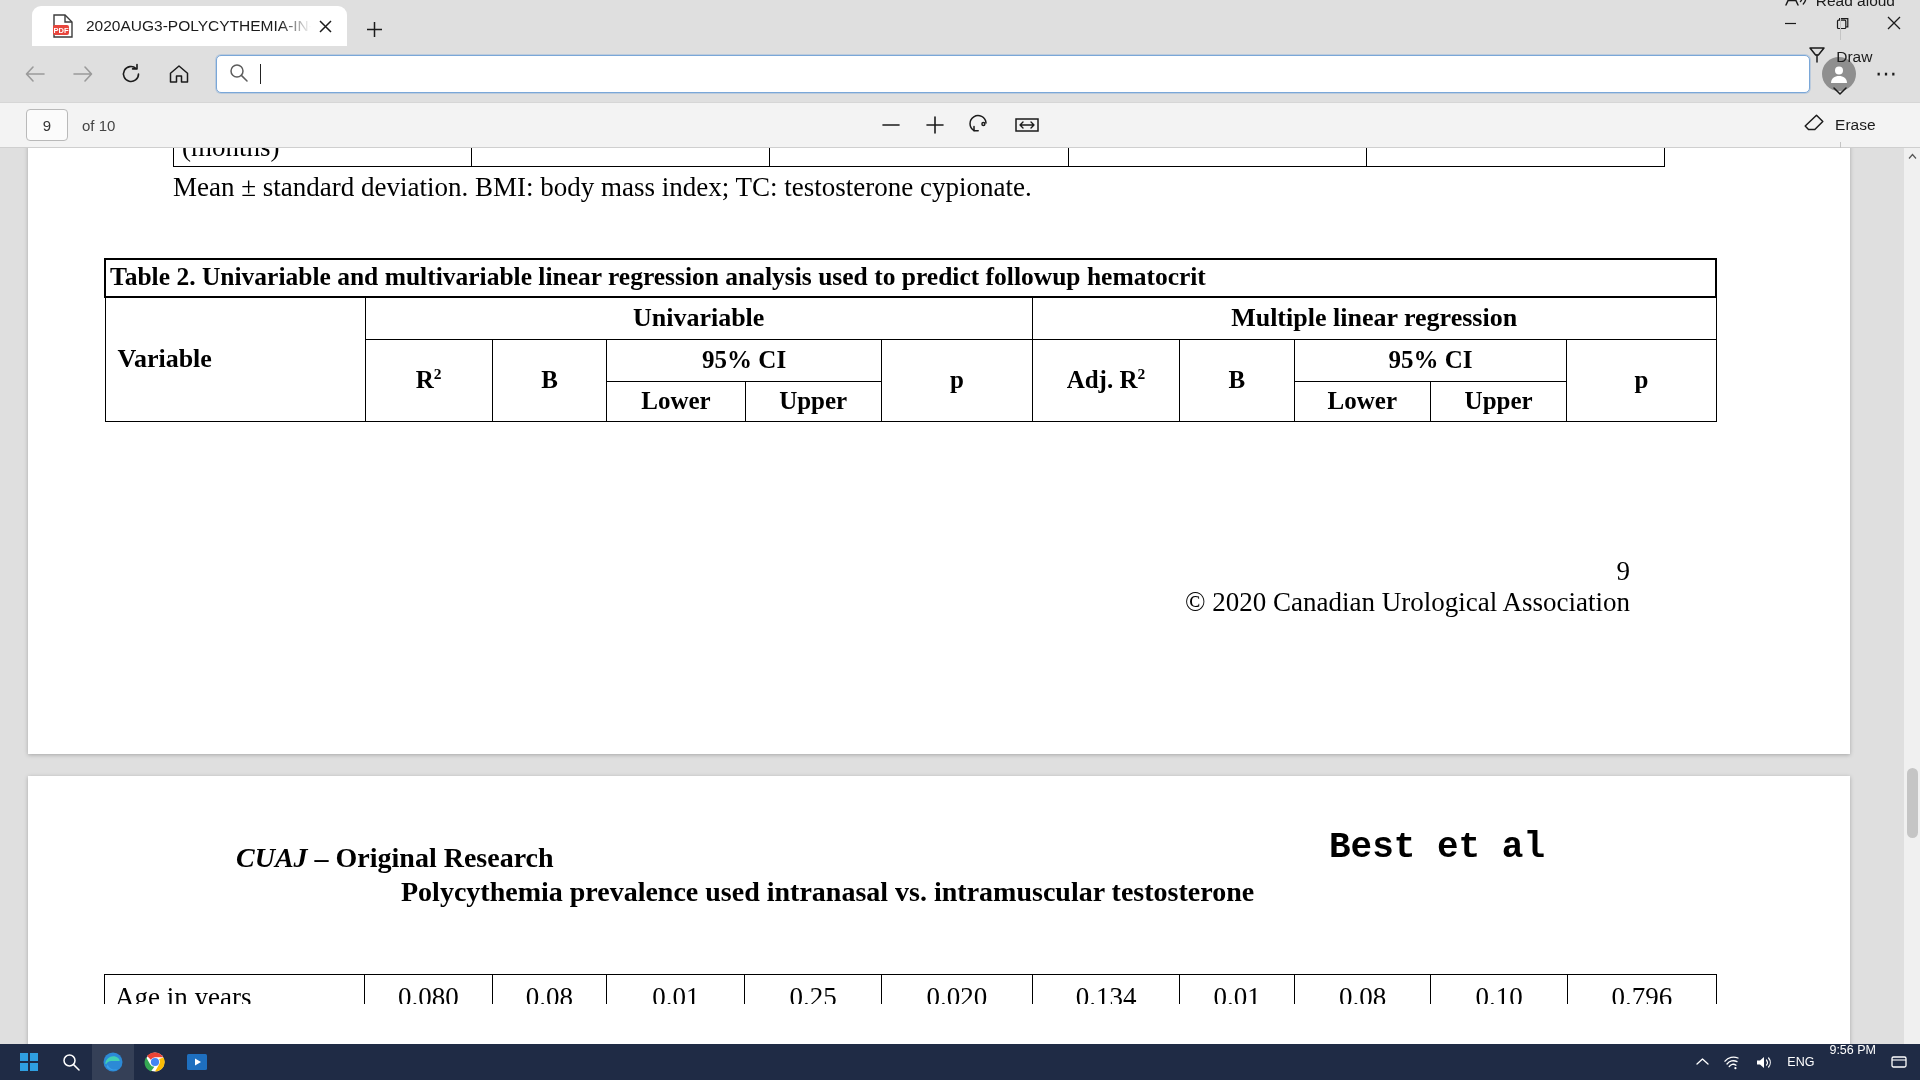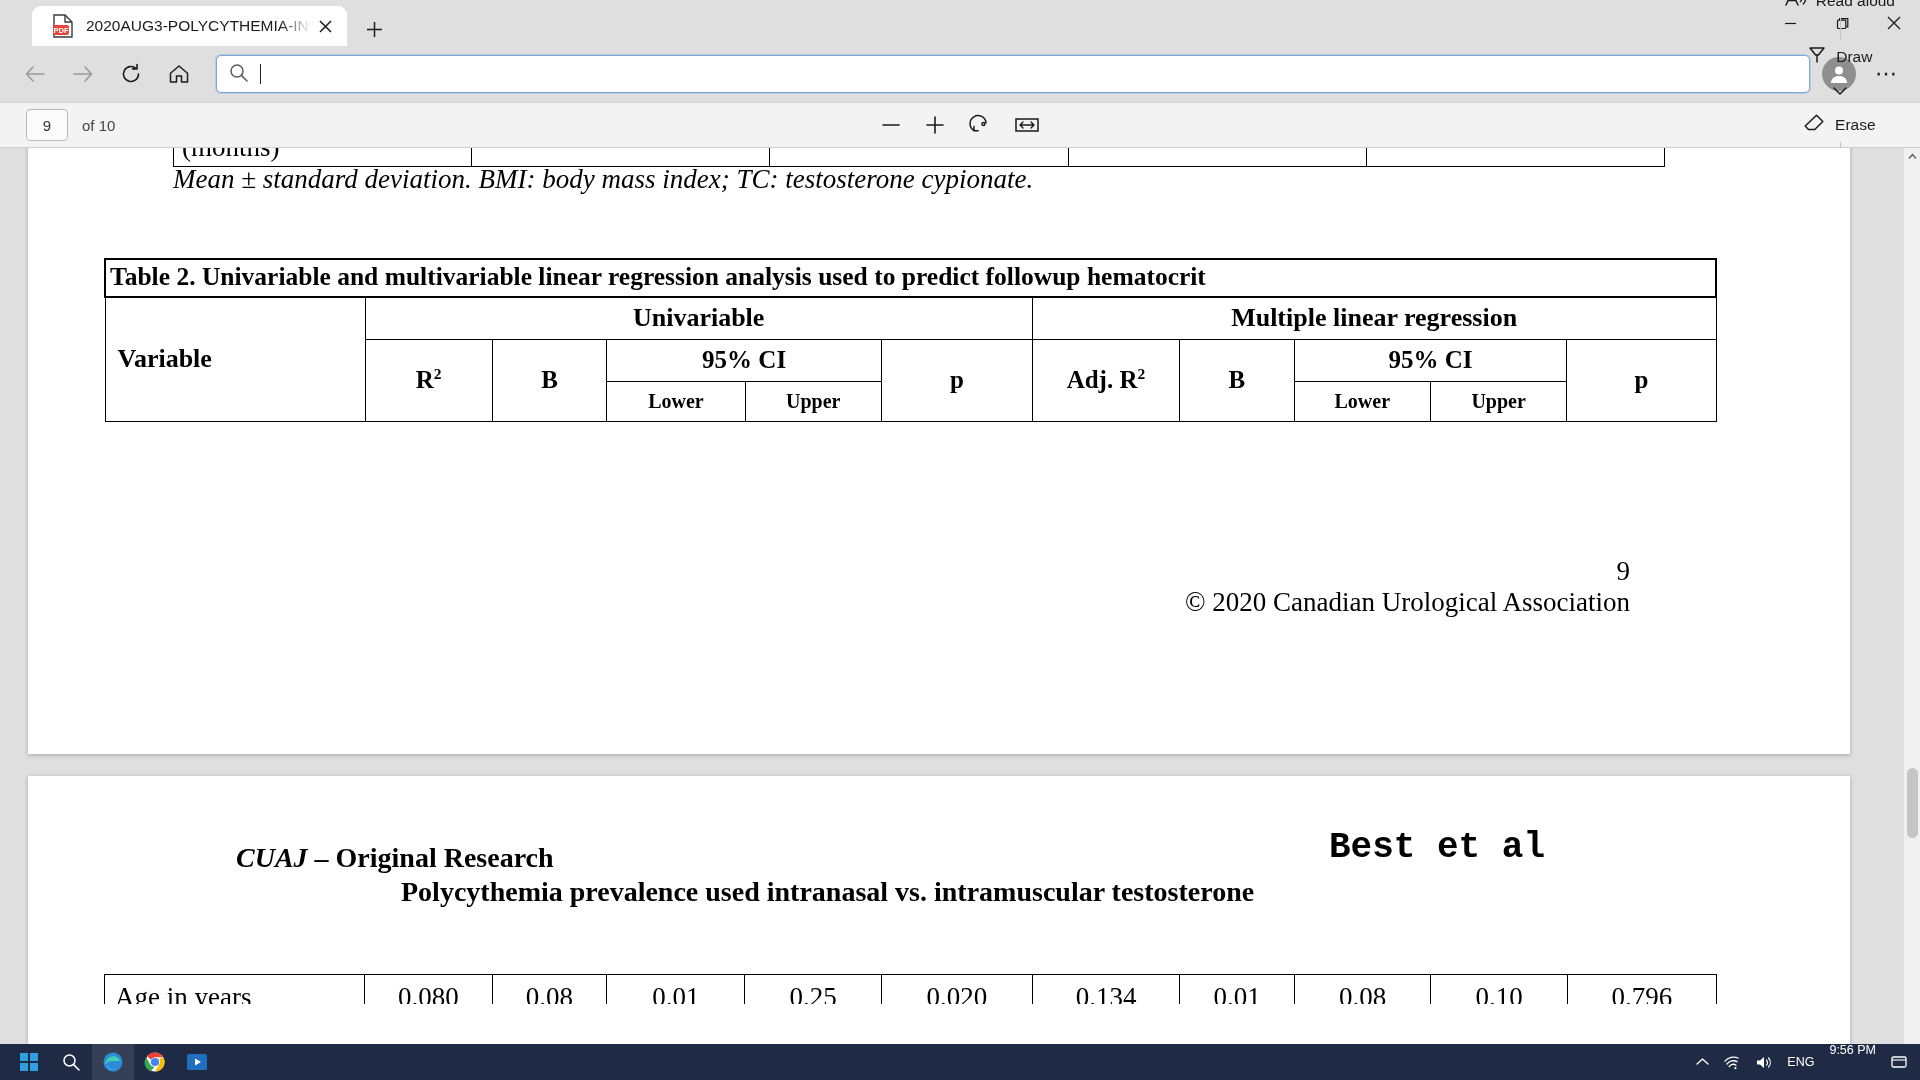--- a/index.html
+++ b/index.html
@@ -75,36 +75,36 @@
   .doc { font-family: "Liberation Serif", serif; color: #000; }
 
   
   .t1 {
     position: absolute; left: 145px; top: 12px; width: 1492px;
     border-collapse: collapse; table-layout: fixed;
   }
   .t1 td { border: 1.5px solid #000; height: 30px; }
   .t1 .lbl { font-size: 27px; font-family: "Liberation Serif", serif; padding-left: 8px; vertical-align: top; line-height: .78; }
   .t1note {
-    position: absolute; left: 145px; top: 40px; font-size: 27px;
-    font-family: "Liberation Serif", serif; white-space: nowrap; font-style: italic;
+    position: absolute; left: 145px; top: 48px; font-size: 27px;
+    font-family: "Liberation Serif", serif; white-space: nowrap;
   }
 
   
   .t2wrap { position: absolute; left: 76px; top: 134px; width: 1613px; }
   table.t2 { width: 100%; border-collapse: collapse; table-layout: fixed; }
   table.t2 td {
     border: 1.5px solid #000; font-family: "Liberation Serif", serif;
     font-weight: bold; text-align: center; color: #000;
   }
   table.t2 td.cap { text-align: left; padding: 2px 0 4px 4px; font-size: 25.5px; border-width: 2.5px; }
   table.t2 td.grp { font-size: 26px; height: 42px; }
   table.t2 td.var { text-align: left; padding-left: 12px; font-size: 26px; }
   table.t2 td.sub { font-size: 25px; height: 42px; }
-  table.t2 td.sub2 { font-size: 20px; height: 40px; }
+  table.t2 td.sub2 { font-size: 25px; height: 40px; }
   sup { font-size: .62em; vertical-align: super; }
 
   .pnum { position: absolute; right: 220px; top: 432px; font-size: 27px; font-family: "Liberation Serif", serif; }
   .copyright { position: absolute; right: 220px; top: 463px; font-size: 27px; font-family: "Liberation Serif", serif; white-space: nowrap; }
 
   
   .hdr-l { position: absolute; left: 208px; top: 66px; font-size: 28px; font-weight: bold; font-family: "Liberation Serif", serif; white-space: nowrap; }
   .hdr-l i { font-style: italic; }
   .hdr-r { position: absolute; right: 305px; top: 51px; font-size: 36px; font-weight: bold; font-family: Liberation Mono, monospace; white-space: nowrap; }
   .hdr-sub { position: absolute; left: 373px; top: 100px; font-size: 28px; font-weight: bold; font-family: "Liberation Serif", serif; white-space: nowrap; }

